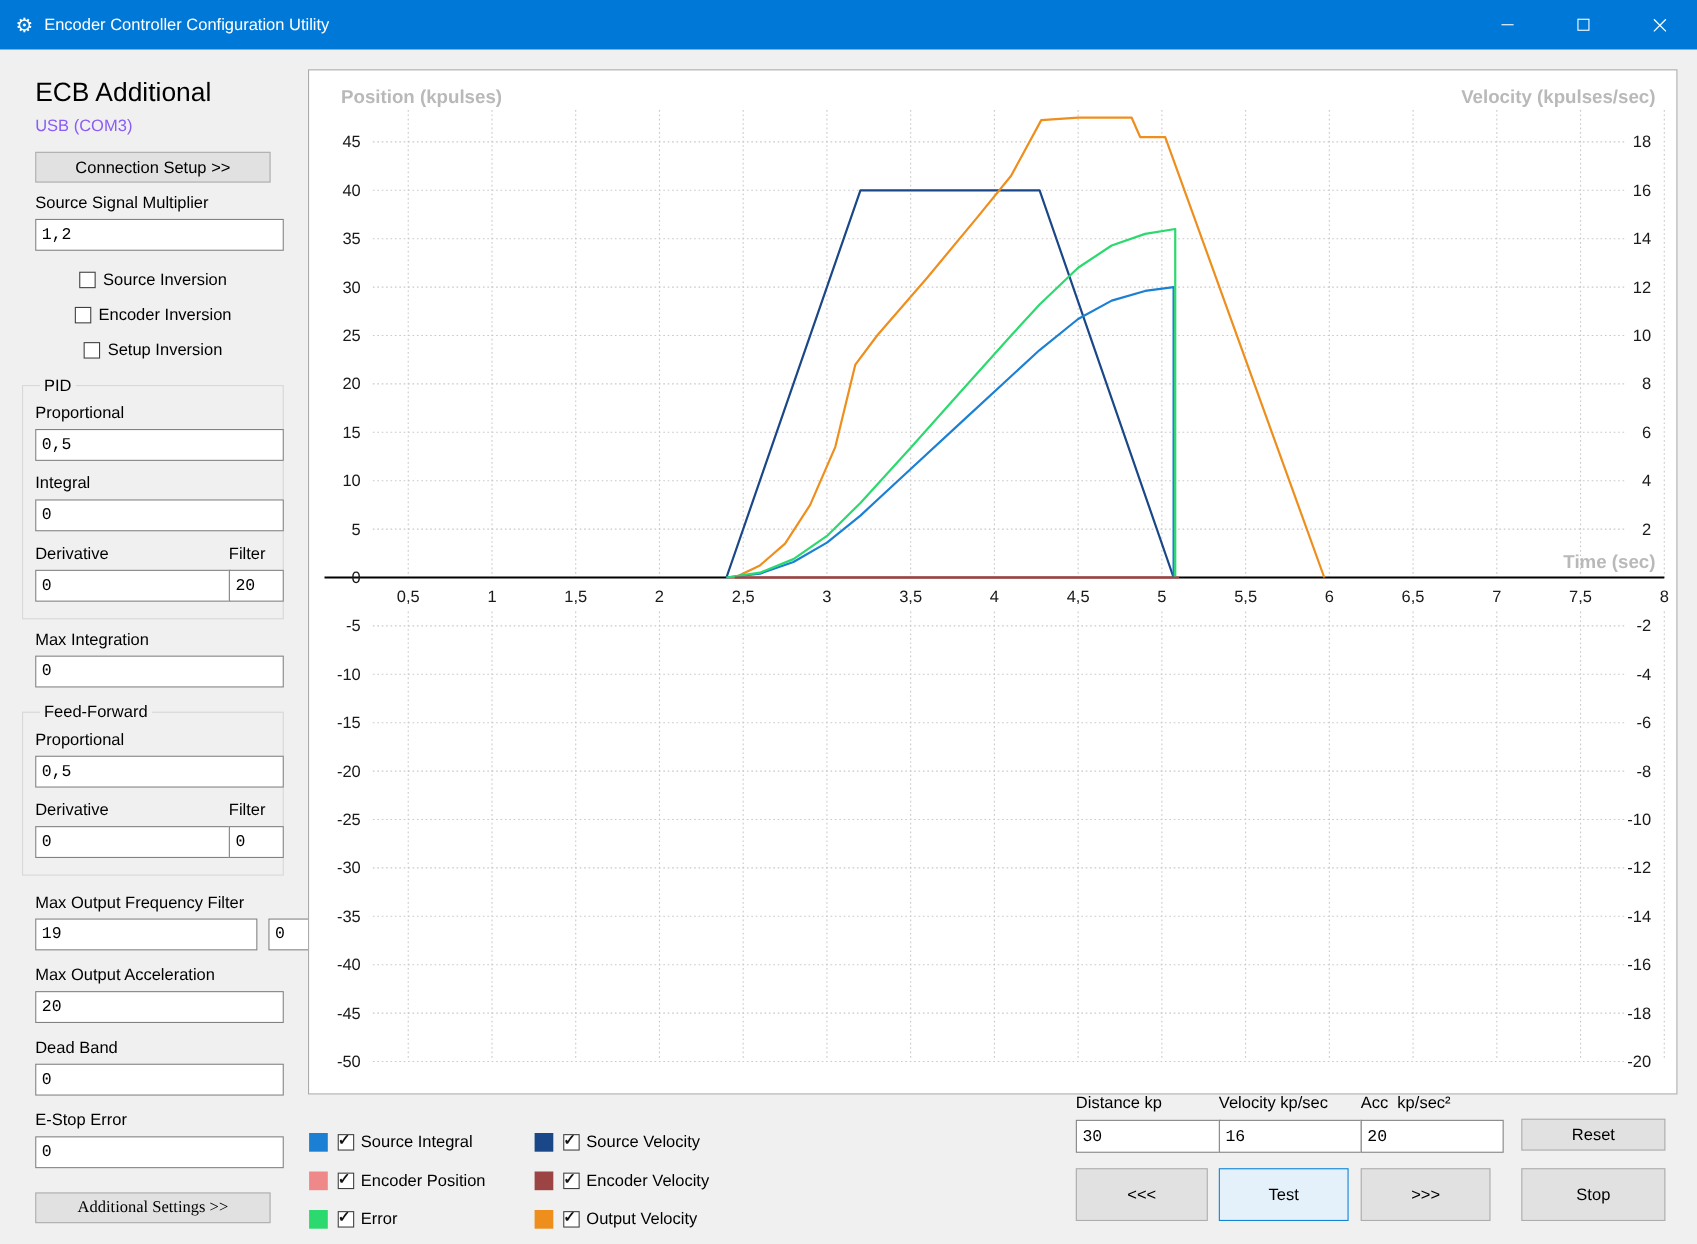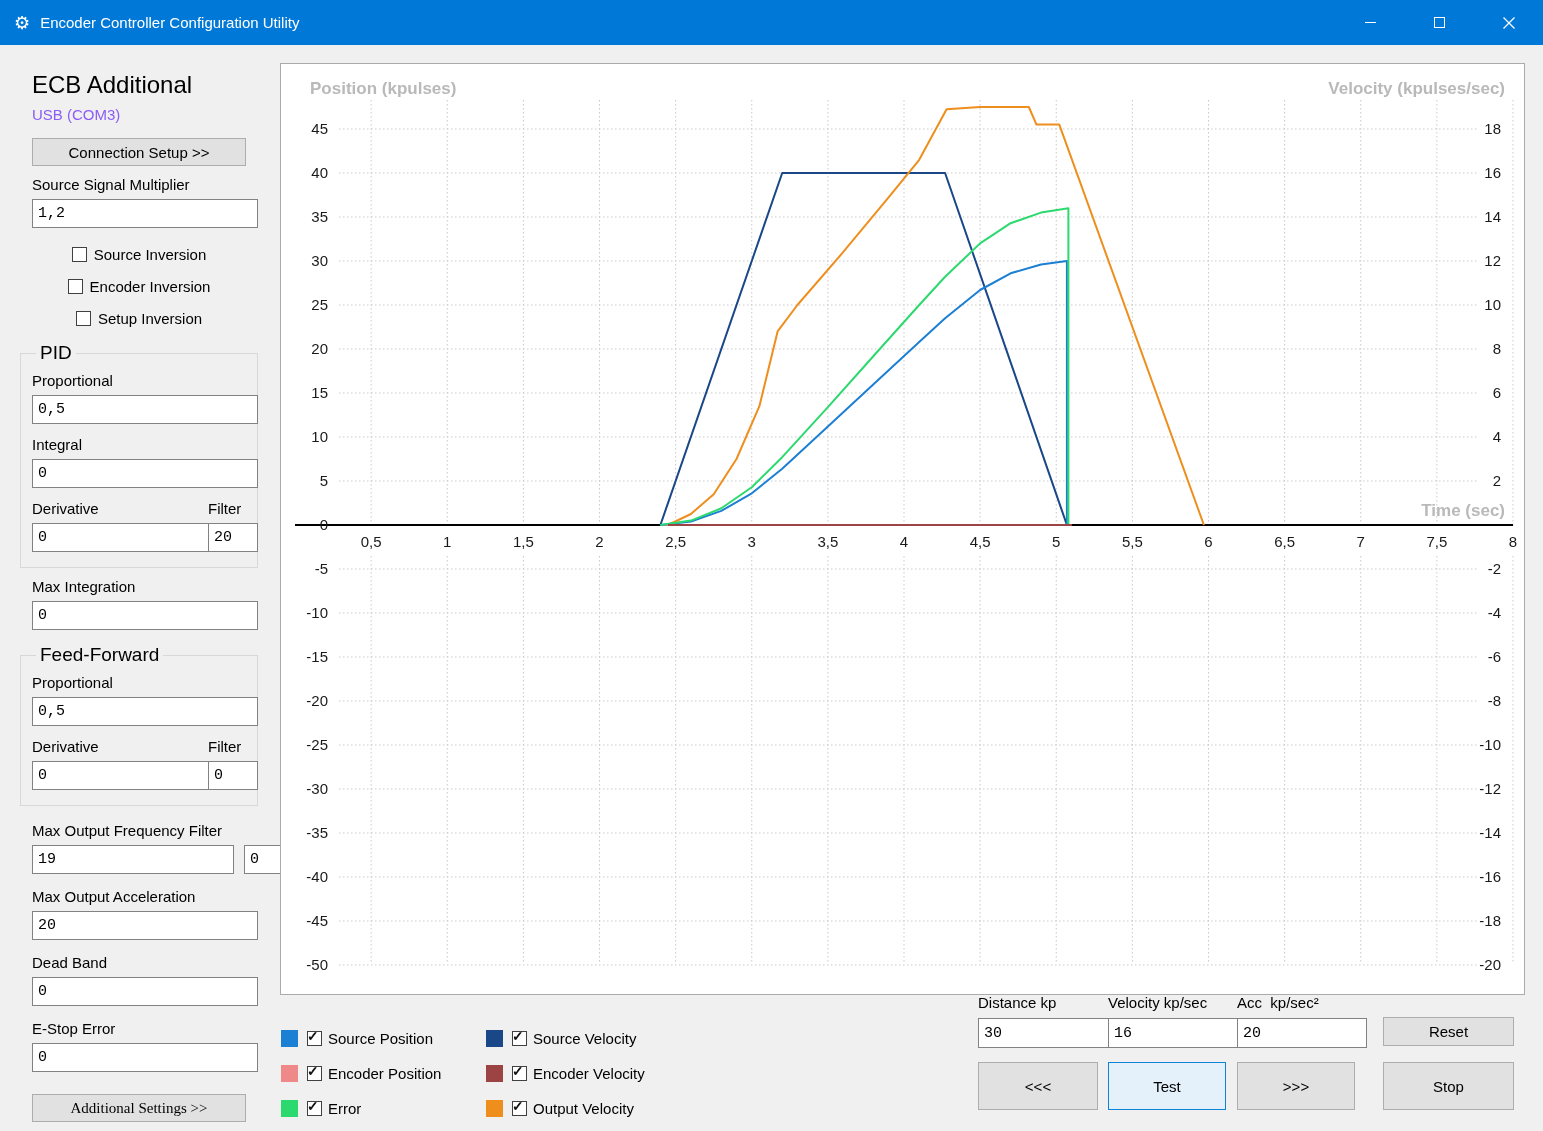--- a/index.html
+++ b/index.html
@@ -24,21 +24,21 @@
   #connection-setup-button { margin-top:14px; }
   .field-label { display:block; height:18px; line-height:18px; }
   .mt18 { margin-top:10px; } .mt16 { margin-top:16px; } .mt14 { margin-top:14px; } .mt12 { margin-top:12px; } .mt8 { margin-top:8px; }
   .field { height:25px; border:1px solid #828282; background:#fff; font-family:Liberation Mono, monospace; font-size:15px; padding:1px 5px; display:block; margin-top:5px; }
   #sidebar > .field { width:calc(100% - 24px); margin-left:12px; margin-right:12px; }
   .check-row { display:flex; align-items:center; gap:7px; height:20px; margin-top:12px;justify-content:center; }
   .check-row.first { margin-top:16px; }
   .checkbox { width:13px; height:13px; border:1px solid #404040; background:#fff; display:inline-block; position:relative; flex:0 0 13px; }
   .checkbox.checked::after { content:"✓"; position:absolute; left:-1px; top:-4px; font-size:14px; font-weight:bold; color:#111; }
   fieldset.group { border:1px solid #d8d8d8; margin:14px 0 0 0; padding:0 11px 15px 11px; }
-  fieldset.group legend { font-size:19px; padding:0 4px; margin-left:4px; }
+  fieldset.group legend { font-size:15px; padding:0 4px; margin-left:4px; }
   .group .field { width:100%; }
   .two-col { display:flex; }
   .two-col .col-main { flex:1; margin-right:10px; }
   .two-col .col-narrow { width:38px; flex:0 0 38px; }
   .col-main .field, .col-narrow .field { width:100%; }
   .two-col.inset { display:flex; }
   .two-col.inset .field { margin-left:0; margin-right:0; }
   .two-col.inset .grow { flex:1; margin-right:10px; width:auto; }
   .two-col.inset .narrow { flex:0 0 38px; width:38px; }
   #additional-settings-button { margin-top:22px;font-family:Liberation Serif, serif; }
@@ -286,21 +286,21 @@
       <polyline fill="none" stroke="#1b7fd4" stroke-width="2" stroke-linejoin="round" points="379.4,461.0 409.9,457.5 440.3,446.9 470.8,429.3 501.2,404.7 546.9,362.4 592.5,320.2 638.2,278.0 664.1,254.2 699.1,226.0 729.6,209.3 760.0,200.5 785.9,197.0 785.9,461.0"></polyline>
       <polyline fill="none" stroke="#2cd96e" stroke-width="2" stroke-linejoin="round" points="379.4,461.0 409.9,456.6 440.3,444.3 470.8,423.2 501.2,393.2 546.9,343.1 592.5,292.0 638.2,241.0 664.1,212.8 699.1,179.4 729.6,159.2 760.0,148.6 787.4,144.2 787.4,461.0"></polyline>
       <polyline fill="none" stroke="#9c4343" stroke-width="2" stroke-linejoin="round" points="387.0,461.0 790.5,461.0"></polyline>
     </svg>
 </div>
 
 <div id="legend">
   <div class="legend-item">
     <span class="swatch" style="background: rgb(27, 127, 212);"></span>
     <span class="checkbox checked"></span>
-    <span>Source Position</span>
+    <span>Source Integral</span>
   </div>
   <div class="legend-item">
     <span class="swatch" style="background: rgb(239, 136, 136);"></span>
     <span class="checkbox checked"></span>
     <span>Encoder Position</span>
   </div>
   <div class="legend-item">
     <span class="swatch" style="background: rgb(44, 217, 110);"></span>
     <span class="checkbox checked"></span>
     <span>Error</span>

